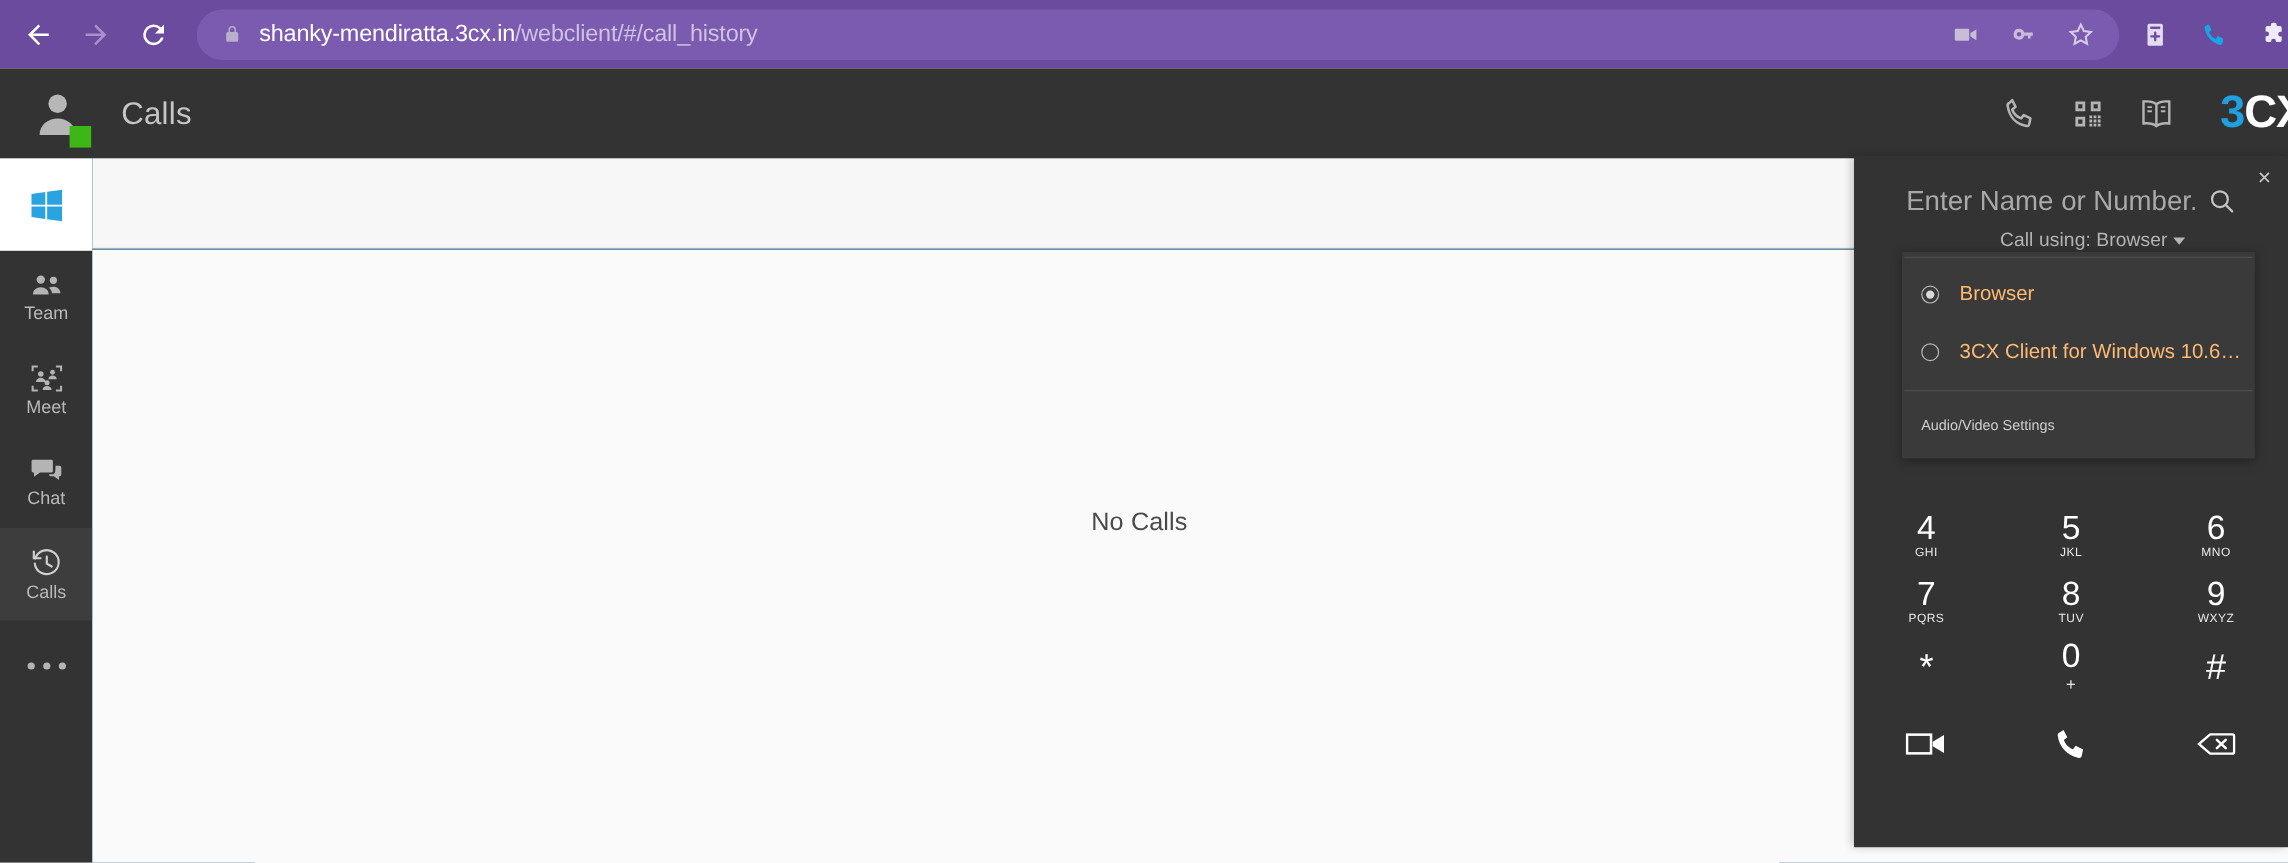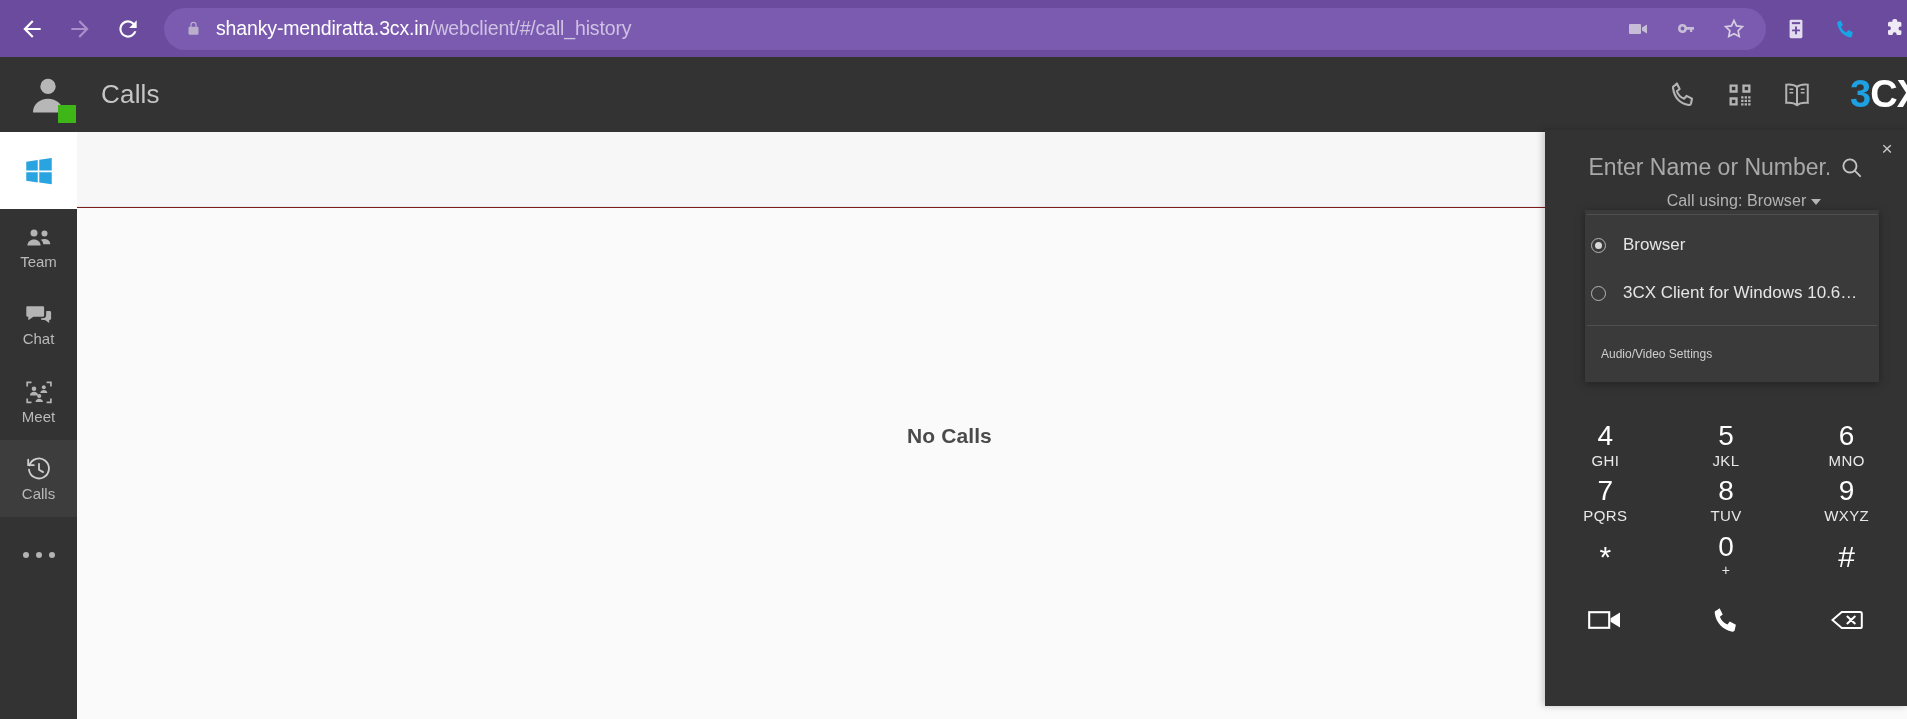--- a/index.html
+++ b/index.html
@@ -97,22 +97,21 @@
     text-align:center;
   }
   .rail-item.active { background:#3d3d3d; }
   .rail-label { font-size:15px; color:#b9b9b9; line-height:1; }
   .rail-dots { width:77px; height:75px; display:flex; align-items:center; justify-content:center; gap:7px; }
   .rail-dots i { width:6px; height:6px; border-radius:50%; background:#b4b4b4; display:block; }
 
   
   .content {
     position:absolute; left:77px; top:132px; right:0; bottom:0;
-    background:#7f1d1d;
-    font-weight:bold;
+    background:#0c4a6e;
   }
   .content-toolbar {
     position:absolute; left:0; top:0; right:0; height:75px;
     background:#f7f7f7;
     border-bottom:1px solid #ebebeb;
   }
   .content-body {
     position:absolute; left:0; top:76px; right:0; bottom:0;
     background:#fafafa;
     display:flex; align-items:center; justify-content:center;
@@ -157,22 +156,22 @@
   .dropdown {
     position:absolute; left:40px; top:80px; width:294px;
     background:#3a3a3a;
     box-shadow:0 2px 9px rgba(0,0,0,0.35);
     padding:4px 0 0 0;
   }
   .dd-sep { height:1px; background:#4f4f4f; margin:0 2px; }
   .dd-group { padding:6px 0 8px 0; }
   .dd-opt {
     display:flex; align-items:center; gap:17px;
-    height:48px; padding:0 0 0 6px;
-    font-size:17px; color:#e5e5e5;
+    height:48px; padding:0 0 0 16px;
+    font-size:17px; color:#fdba74;
     white-space:nowrap; overflow:hidden;
   }
   .radio {
     width:15px; height:15px; border-radius:50%;
     border:1.6px solid #b5b5b5; flex:0 0 15px;
     display:flex; align-items:center; justify-content:center;
   }
   .radio.on::after { content:""; width:7px; height:7px; border-radius:50%; background:#d8d8d8; }
   .dd-settings {
     height:56px; display:flex; align-items:center;
@@ -183,21 +182,21 @@
     position:absolute; left:0; top:290px; width:362px;
     display:grid; grid-template-columns:repeat(3,1fr);
     row-gap:0px;
   }
   .key {
     height:55px;
     display:flex; flex-direction:column; align-items:center; justify-content:center;
     color:#ffffff;
   }
   .key .num { font-size:28px; line-height:0.95; font-weight:400; }
-  .key .sub { font-size:15px; line-height:1.5; color:#e9e9e9; letter-spacing:0.4px; }
+  .key .sub { font-size:10px; line-height:1.5; color:#e9e9e9; letter-spacing:0.4px; }
   .key.star .num { font-size:30px; }
   .key.hash .num { font-size:30px; }
   .key .sub.plus { font-size:14px; }
 
   .dialer-actions {
     position:absolute; left:0; bottom:58px; width:362px;
     display:grid; grid-template-columns:repeat(3,1fr);
     align-items:center;
   }
   .act { display:flex; align-items:center; justify-content:center; height:56px; }
@@ -324,40 +323,40 @@
       <svg width="28" height="24" viewBox="0 0 28 24" fill="#b4b4b4">
         <circle cx="9" cy="7" r="3.5"></circle>
           <circle cx="19.5" cy="7.6" r="3"></circle>
         <path d="M2.4 19.5c0-3.6 2.9-6.1 6.6-6.1s6.6 2.5 6.6 6.1z"></path>
         <path d="M15.8 13.8c1.1-.5 2.4-.8 3.7-.8 3.2 0 5.8 2.1 5.8 5.3h-7.1c0-1.7-.9-3.3-2.4-4.5z"></path>
       </svg>
       <span class="rail-label">Team</span>
     </div>
 
     <div class="rail-item">
-      <svg width="28" height="24" viewBox="0 0 28 24" fill="#b4b4b4">
-        <path d="M2.5 3.2h15.4c.7 0 1.2.5 1.2 1.2v8.2c0 .7-.5 1.2-1.2 1.2H8.4l-5.1 3.4v-3.4H2.5c-.7 0-1.2-.5-1.2-1.2V4.4c0-.7.5-1.2 1.2-1.2z"></path>
-        <path d="M21.3 8.1h3.4c.8 0 1.4.6 1.4 1.4v6c0 .8-.6 1.4-1.4 1.4h-.5v3l-4.3-3h-2.6c-.8 0-1.4-.6-1.4-1.4v-.2h2.1c1.7 0 3.1-1.4 3.1-3.1z"></path>
-      </svg>
-      <span class="rail-label">Chat</span>
-    </div>
-
-    <div class="rail-item">
       <svg width="28" height="25" viewBox="0 0 28 25" fill="none" stroke="#b4b4b4" stroke-width="1.7">
         <path d="M2.2 6.4V2.4h4.3M21.6 2.4h4.3v4M25.9 18.4v4h-4.3M6.5 22.4H2.2v-4"></path>
         <g fill="#b4b4b4" stroke="none">
           <circle cx="9" cy="8.7" r="2.3"></circle>
             <path d="M5 15.4c0-2.2 1.8-3.6 4-3.6s4 1.4 4 3.6z"></path>
           <circle cx="18.8" cy="7.2" r="2"></circle>
             <path d="M15.3 13c0-1.9 1.6-3.1 3.5-3.1s3.5 1.2 3.5 3.1z"></path>
           <circle cx="14.2" cy="16" r="2.1"></circle>
             <path d="M10.5 22c0-2 1.7-3.3 3.7-3.3S18 20 18 22z"></path>
         </g>
       </svg>
       <span class="rail-label">Meet</span>
+    </div>
+
+    <div class="rail-item">
+      <svg width="28" height="24" viewBox="0 0 28 24" fill="#b4b4b4">
+        <path d="M2.5 3.2h15.4c.7 0 1.2.5 1.2 1.2v8.2c0 .7-.5 1.2-1.2 1.2H8.4l-5.1 3.4v-3.4H2.5c-.7 0-1.2-.5-1.2-1.2V4.4c0-.7.5-1.2 1.2-1.2z"></path>
+        <path d="M21.3 8.1h3.4c.8 0 1.4.6 1.4 1.4v6c0 .8-.6 1.4-1.4 1.4h-.5v3l-4.3-3h-2.6c-.8 0-1.4-.6-1.4-1.4v-.2h2.1c1.7 0 3.1-1.4 3.1-3.1z"></path>
+      </svg>
+      <span class="rail-label">Chat</span>
     </div>
 
     <div class="rail-item active">
       <svg width="28" height="26" viewBox="0 0 26 26" fill="none" stroke="#cfcfcf" stroke-width="1.8" stroke-linecap="round">
         <path d="M3.4 9.4A10 10 0 1 1 3 13.6"></path>
         <path d="M2.2 3.6v5.6h5.6"></path>
         <path d="M13 7.8v5.9l4.1 2.4"></path>
       </svg>
       <span class="rail-label">Calls</span>
     </div>

